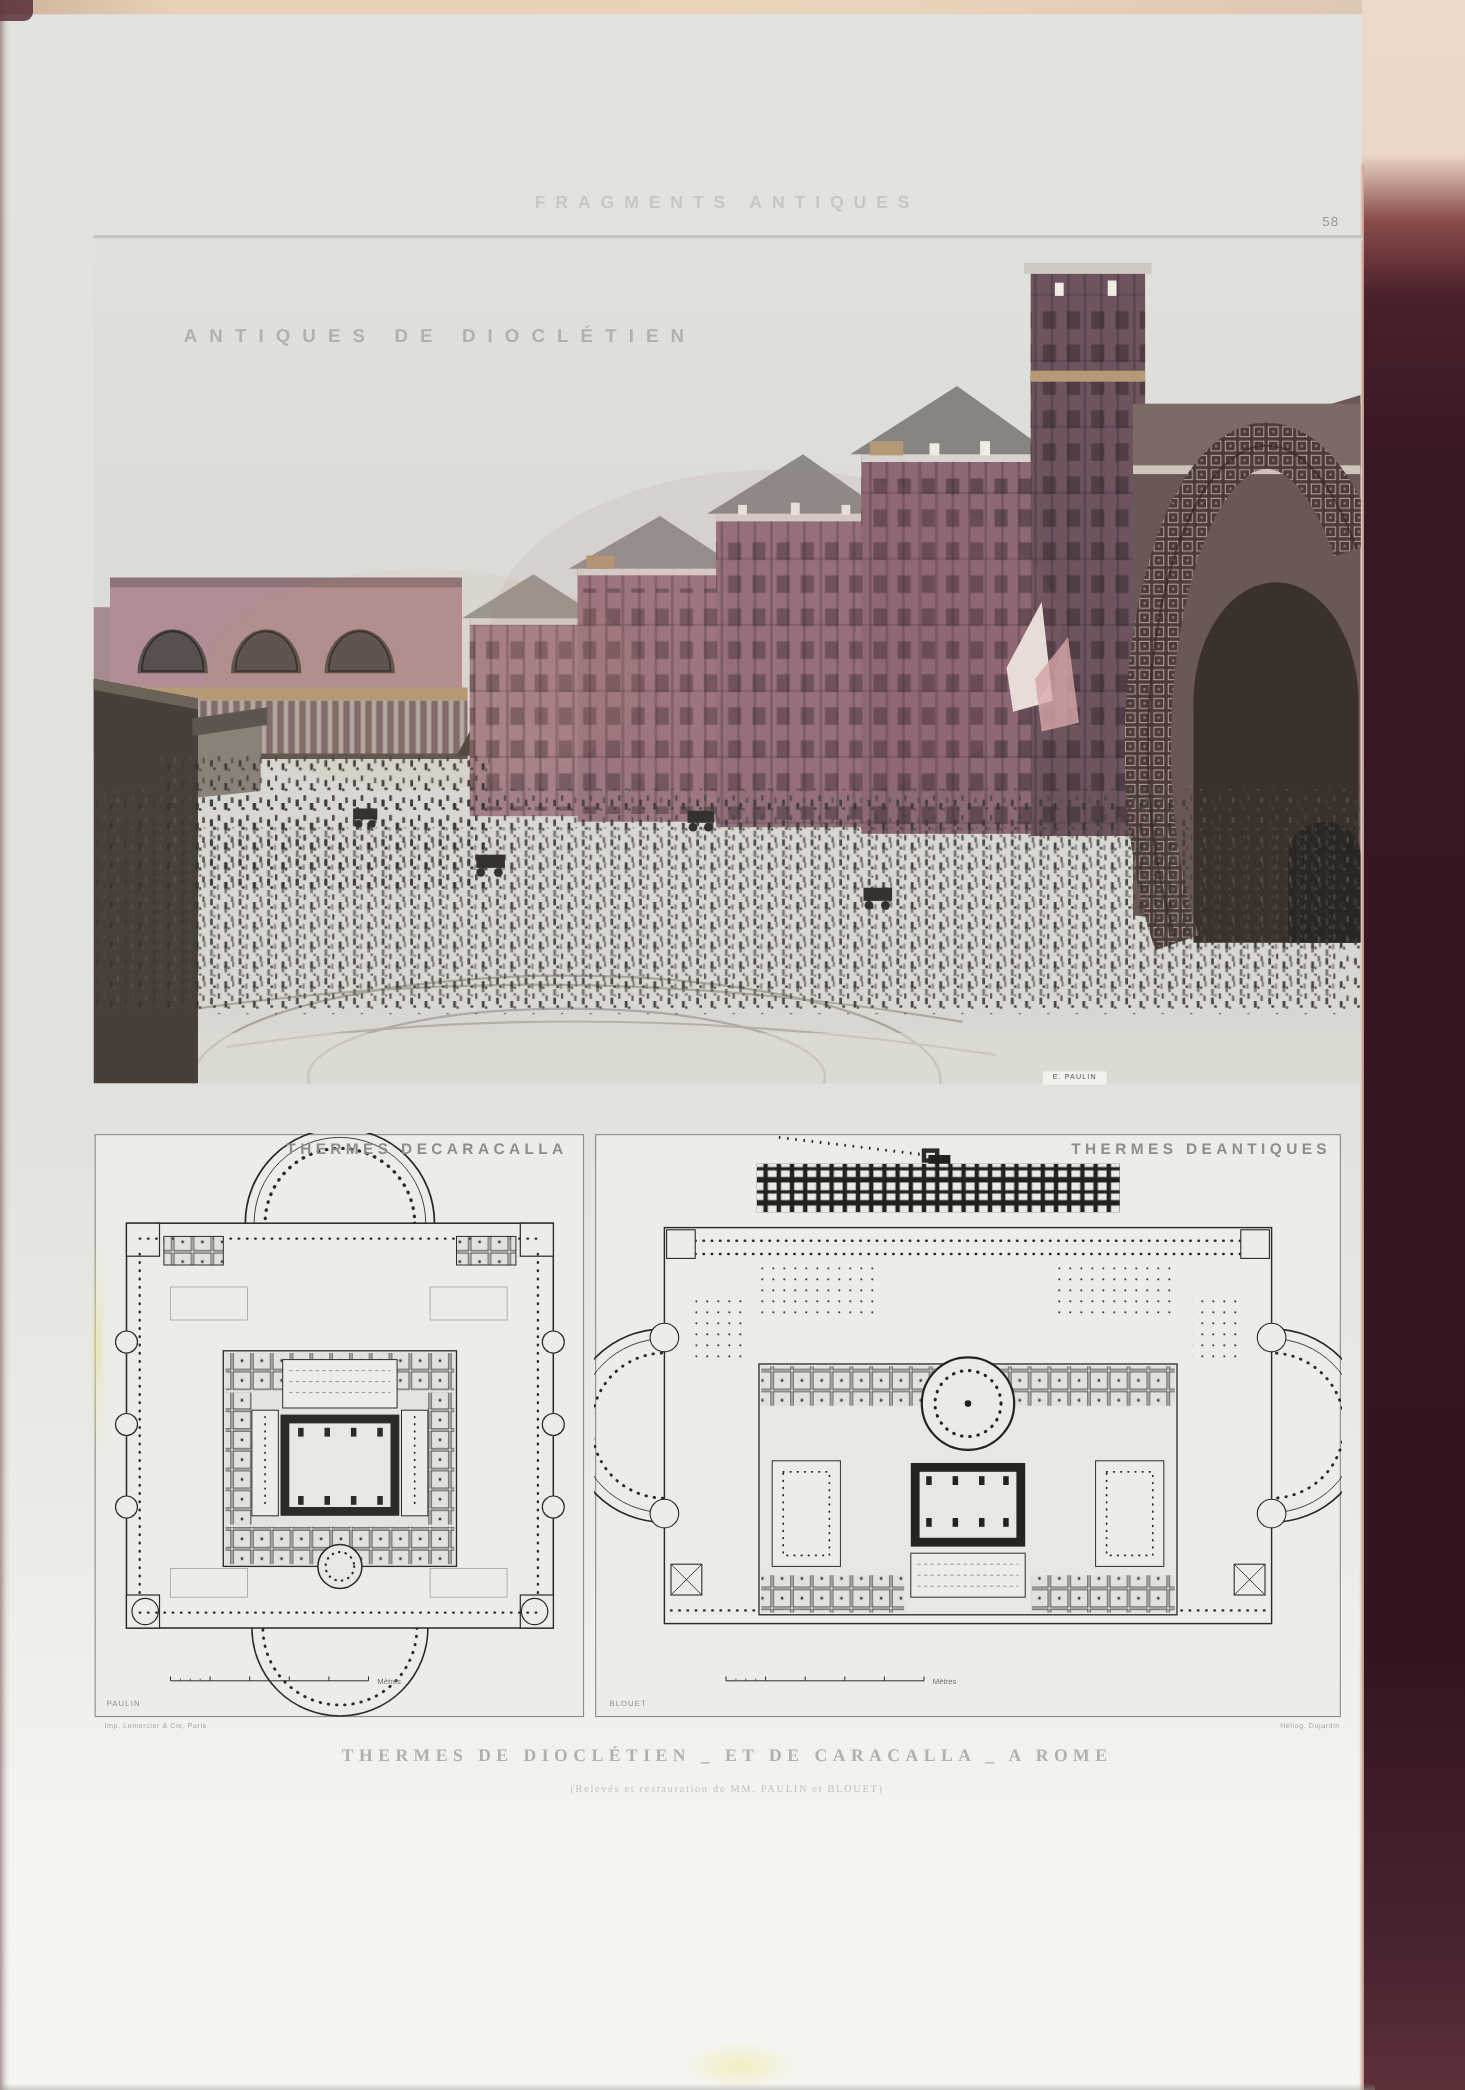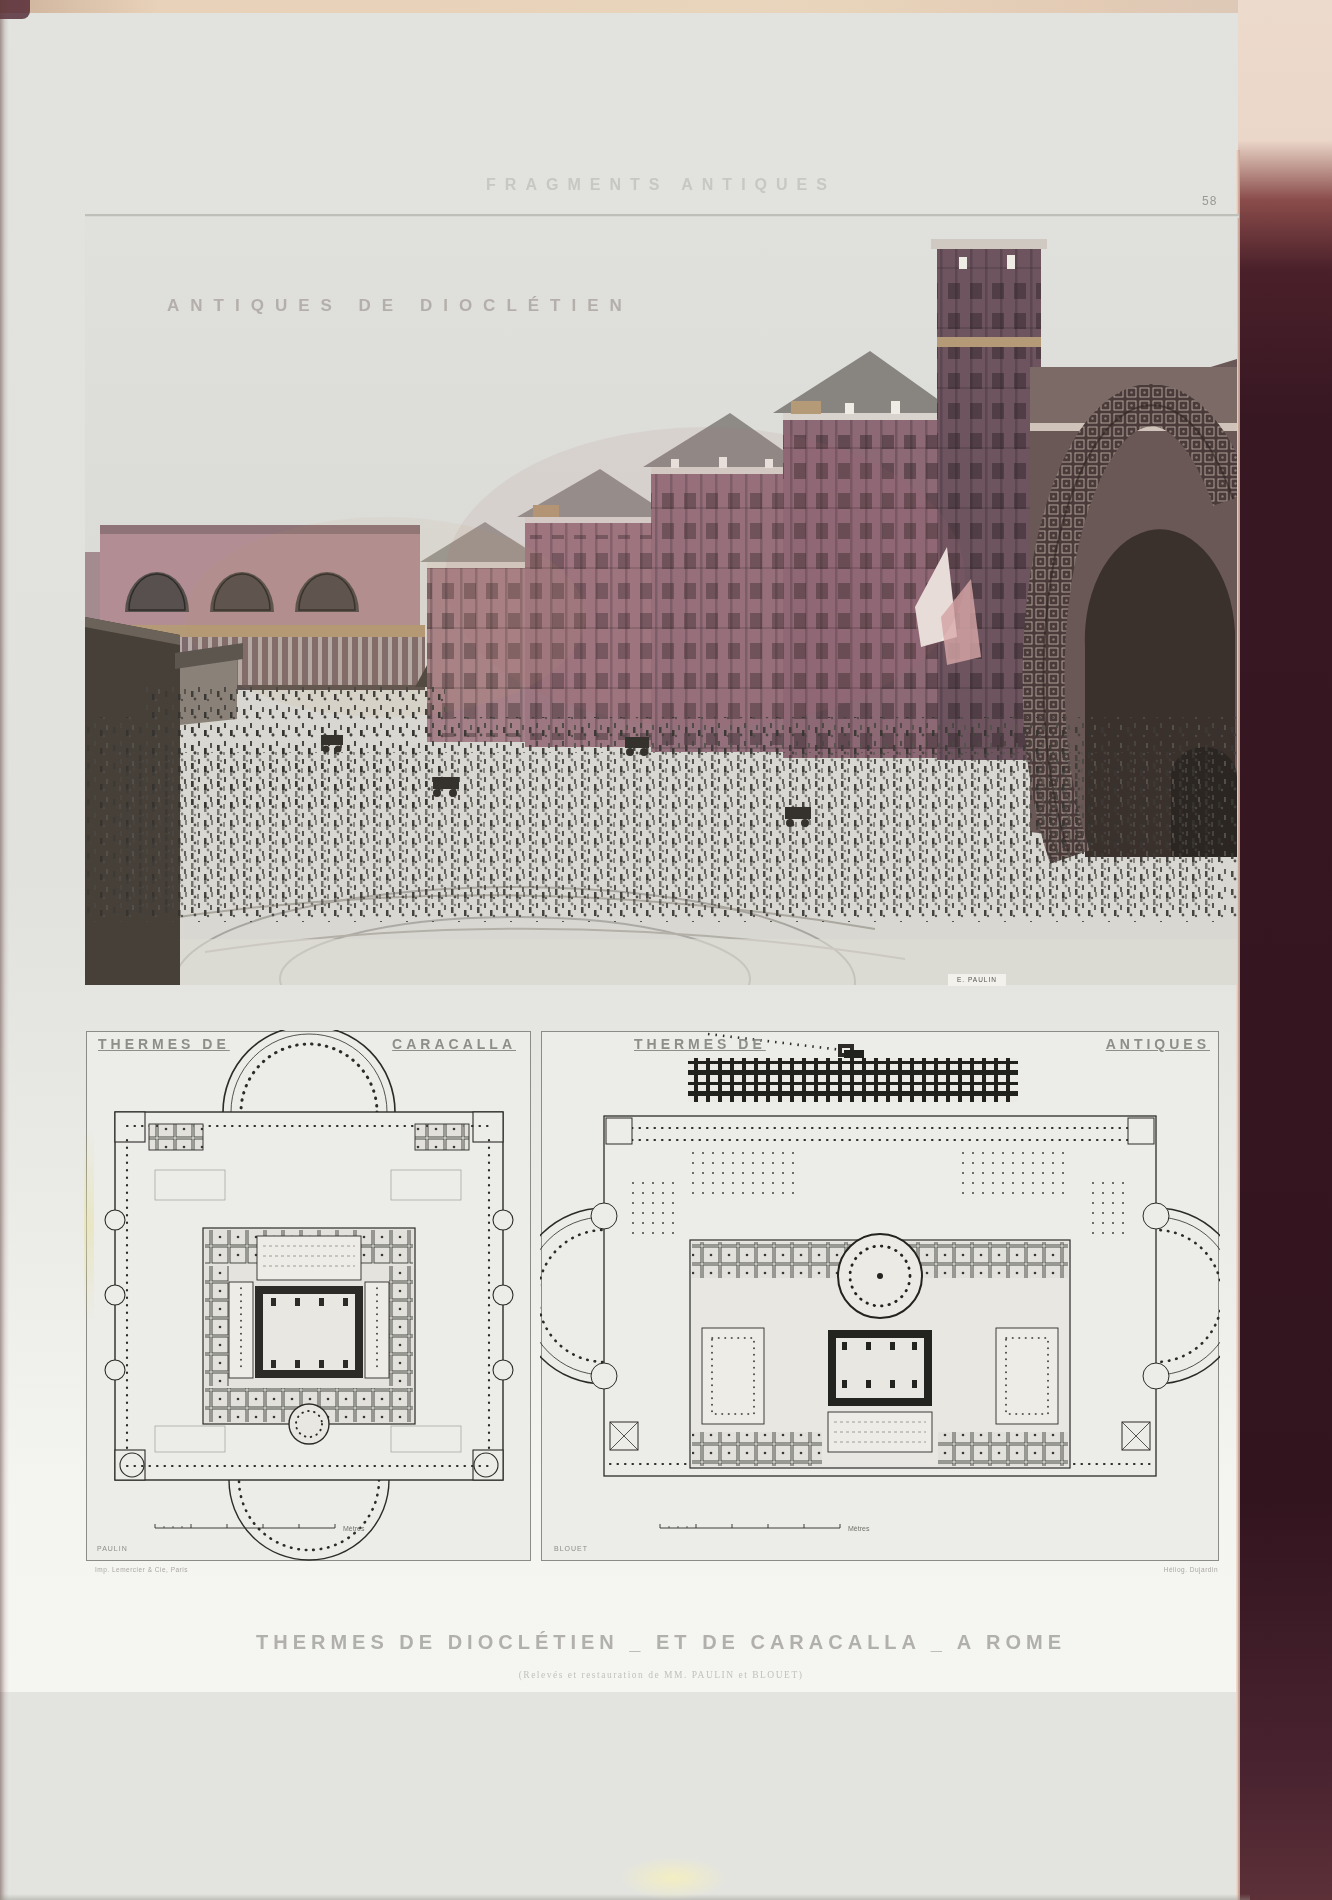--- a/index.html
+++ b/index.html
@@ -3,21 +3,21 @@
 <meta charset="utf-8">
 <style>
   html,body{margin:0;padding:0;}
   body{
     width:1332px;height:1900px;overflow:hidden;
     font-family:"Liberation Sans", sans-serif;
     background:#e3e4e0;
   }
   .abs{position:absolute;}
   #plate{
-    position:relative;width:1332px;height:1692px;
+    position:relative;width:1332px;height:1900px;
     background:linear-gradient(180deg,#e2e3df 0%,#e1e2de 52%,#ebebe7 72%,#f4f4f1 88%,#f5f5f2 100%);
   }
   
   #edge-top{left:0;top:0;width:1332px;height:13px;
     background:linear-gradient(90deg,#caa98f 0%,#e9cfb2 12%,#ead2b6 60%,#e3c7ad 82%,#d8c2b2 100%);opacity:.85;}
   #edge-top-left-blotch{left:0;top:0;width:30px;height:19px;background:#4f2330;border-radius:0 0 8px 0;opacity:.8;}
   #edge-left{left:0;top:0;width:9px;height:1900px;
     background:linear-gradient(90deg,rgba(96,62,58,.5),rgba(96,62,58,.12) 55%,rgba(96,62,58,0));}
   #edge-bottom{left:0;top:1894px;width:1250px;height:6px;background:linear-gradient(180deg,rgba(150,148,140,.0),rgba(150,148,140,.45));}
   #edge-right{left:1238px;top:0;width:94px;height:1900px;
@@ -30,34 +30,34 @@
   #page-number{left:1202px;top:194px;width:40px;font-size:12px;color:#9a9995;letter-spacing:1px;}
   #header-rule{left:85px;top:214px;width:1154px;height:2px;background:#bfbfba;box-shadow:0 2px 0 #d9d9d4;}
 
   
   #engraving{left:85px;top:217px;width:1152px;height:768px;}
   #engraving-title{left:167px;top:296px;font-size:17px;letter-spacing:11px;color:rgba(150,140,136,.58);font-weight:bold;}
   #engraving-signature{left:948px;top:974px;width:58px;height:12px;background:#f2f1ec;
     font-size:6.5px;line-height:12px;text-align:center;color:#55534e;letter-spacing:1px;}
 
   
-  .plan-title-row{display:flex;justify-content:space-between;
-    font-size:14px;letter-spacing:4px;color:#8e8e89;font-weight:bold;text-decoration:underline;}
+  .plan-title-row{display:flex;justify-content:flex-end;
+    font-size:14px;letter-spacing:4px;color:#8e8e89;font-weight:bold;}
   #dio-titles{left:85px;top:1036px;width:447px;padding:0;box-sizing:border-box;}
   #dio-titles .plan-title-row{padding:0 16px 0 13px;}
   #car-titles{left:540px;top:1036px;width:680px;box-sizing:border-box;}
   #car-titles .plan-title-row{padding:0 10px 0 94px;}
   #plan-diocletian{left:85px;top:1030px;}
   #plan-caracalla{left:540px;top:1030px;}
 
   
   #credit-left{left:95px;top:1566px;font-size:6.5px;color:#a9a7a2;letter-spacing:.5px;}
   #credit-right{left:1050px;top:1566px;width:168px;text-align:right;font-size:6.5px;color:#a9a7a2;letter-spacing:.5px;}
   #caption{left:85px;top:1588px;width:1152px;text-align:center;}
-  #caption-line1{font-family:Liberation Sans, sans-serif;font-size:20px;letter-spacing:5px;color:#b2b0ac;font-weight:bold;margin-top:43px;}
+  #caption-line1{font-family:Liberation Serif, serif;font-size:16px;letter-spacing:5px;color:#b2b0ac;font-weight:bold;}
   #caption-line2{margin-top:16px;font-family:"Liberation Serif", serif;font-size:9.5px;letter-spacing:1.5px;color:#c3c1bd;}
 
   #stain-yellow{left:618px;top:1856px;width:110px;height:44px;border-radius:50%;
     background:radial-gradient(ellipse at center,#f3eec2 0%,rgba(243,238,194,0) 70%);}
   #stain-left{left:84px;top:1130px;width:10px;height:190px;background:linear-gradient(180deg,rgba(230,225,160,0),rgba(230,225,160,.5),rgba(230,225,160,0));}
 </style>
 </head>
 <body>
 
 <div id="plate">

